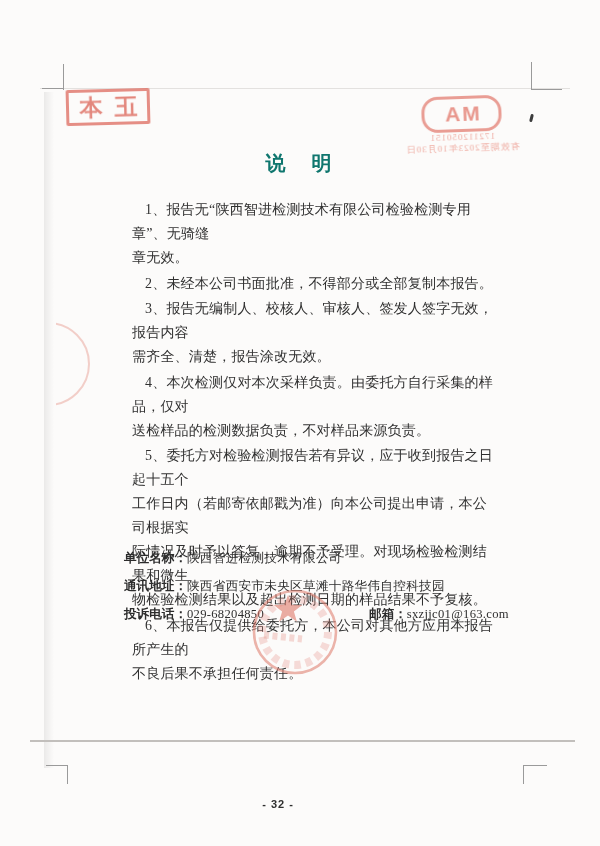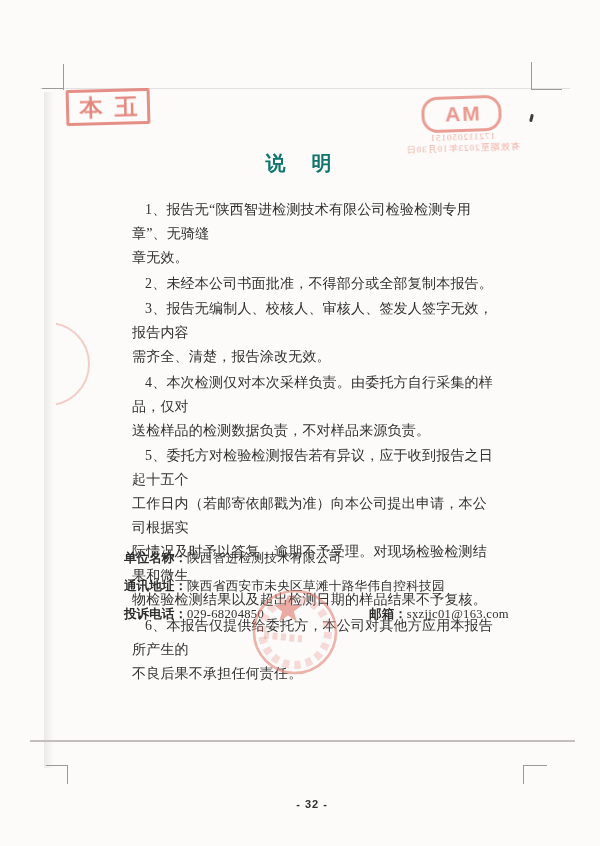--- a/index.html
+++ b/index.html
@@ -87,21 +87,20 @@
   }
   .doc-footer { position:absolute; left:124px; top:544px; width:380px; }
   .footer-row { height:28px; line-height:28px; font-size:12.6px; white-space:nowrap; }
   .footer-row .lbl { font-weight:bold; color:#2c2c2c; }
   .footer-row .val { color:#2e2e2e; letter-spacing:0.3px; }
   .email-part { margin-left:57px;padding-left:48px; }
   .page-number {
     position:absolute; left:0; top:798px; width:556px; text-align:center;
     font-size:11px; font-weight:bold; color:#2f2f2f; letter-spacing:1px;
     font-family:"Liberation Sans",sans-serif;
-    margin-left:34px;
   }
 </style>
 </head>
 <body>
 
 <div class="canvas">
 
   <div class="edge-line edge-top"></div>
   <div class="page-shadow-left"></div>
   <div class="edge-line edge-bottom"></div>

